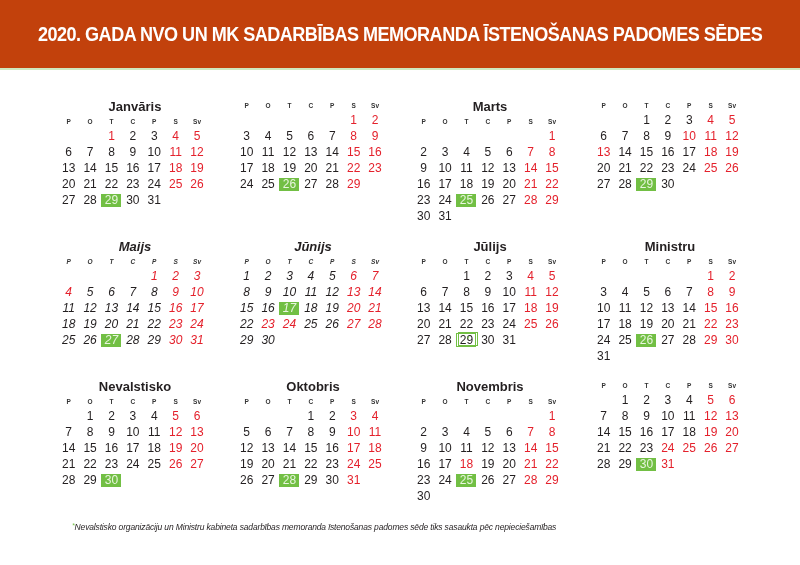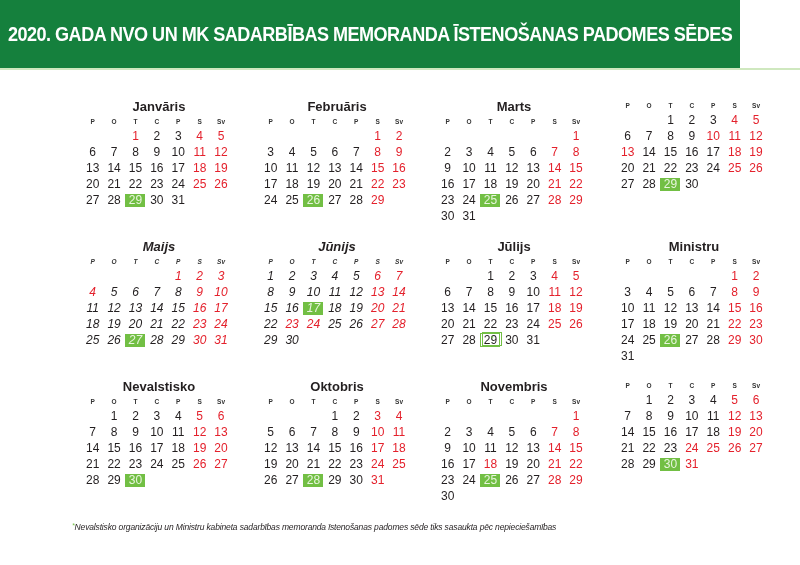--- a/index.html
+++ b/index.html
@@ -1,27 +1,27 @@
 <!DOCTYPE html>
 <html><head>
 <meta charset="utf-8">
 <style>
   * { box-sizing: border-box; margin: 0; padding: 0; }
   html, body { width: 800px; height: 565px; background: #ffffff; overflow: hidden; }
   body { font-family: "Liberation Sans", sans-serif; color: #231f20; position: relative; }
   .header {
-    position: absolute; left: 0; top: 0; width: 740px; height: 68px;
-    background: #15803d; display: flex; align-items: center; justify-content: center;
+    position: absolute; left: 0; top: 0; width: 800px; height: 68px;
+    background: #c2410c; display: flex; align-items: center; justify-content: center;
   }
   .header h1 {
     color: #ffffff; font-family: "Liberation Sans", sans-serif; font-weight: bold;
     font-size: 21px; letter-spacing: -0.6px; transform: scaleX(0.86); white-space: nowrap;
   }
   .header-line { position: absolute; left: 0; top: 68px; width: 800px; height: 2px; background: #cfe8bf; }
-  .month { position: absolute; width: 150px; margin-left: 24px; }
+  .month { position: absolute; width: 150px; }
   .month-title {
     text-align: center; font-weight: bold; font-size: 13px; height: 16px; line-height: 16px;
     color: #231f20; padding-left: 4px;
   }
   .dow-row, .week-row { display: flex; }
   .dow {
     width: 21.4px; text-align: center; font-size: 6.5px; font-weight: bold; height: 13px;
     line-height: 13px; color: #333;
   }
   .day {
@@ -98,21 +98,20 @@
         <div class="day"><span>27</span></div>
         <div class="day"><span>28</span></div>
         <div class="day meet"><span>29</span></div>
         <div class="day"><span>30</span></div>
         <div class="day"><span>31</span></div>
         <div class="day"></div>
         <div class="day"></div>
       </div>
     </div>
     <div class="month" style="left: 236px; top: 99px;">
-      <div class="month-title">Februāris</div>
       <div class="dow-row">
         <div class="dow">P</div>
         <div class="dow">O</div>
         <div class="dow">T</div>
         <div class="dow">C</div>
         <div class="dow">P</div>
         <div class="dow">S</div>
         <div class="dow">Sv</div>
       </div>
       <div class="week-row">

